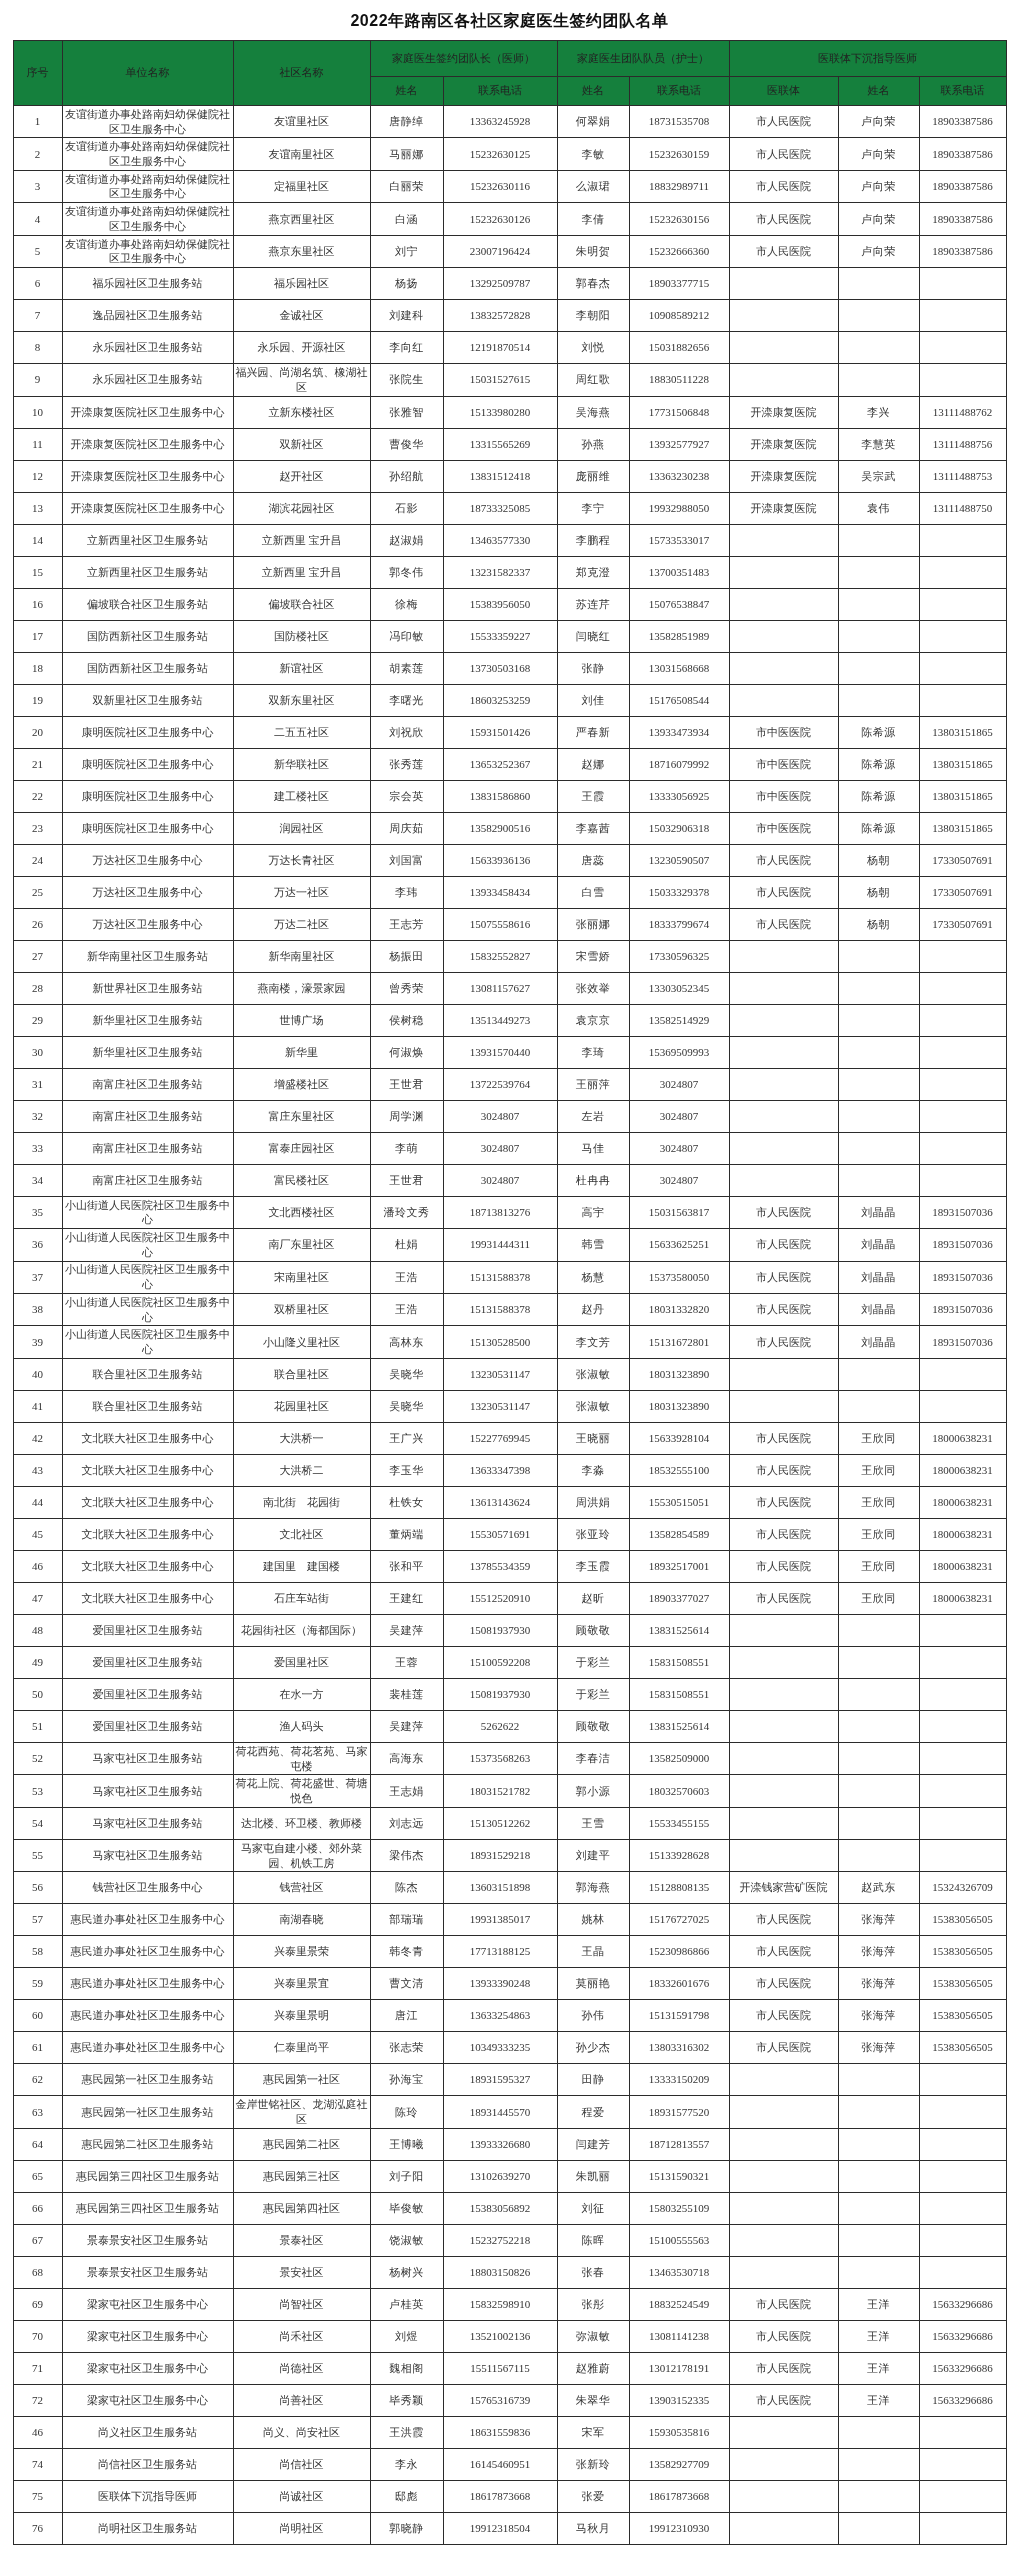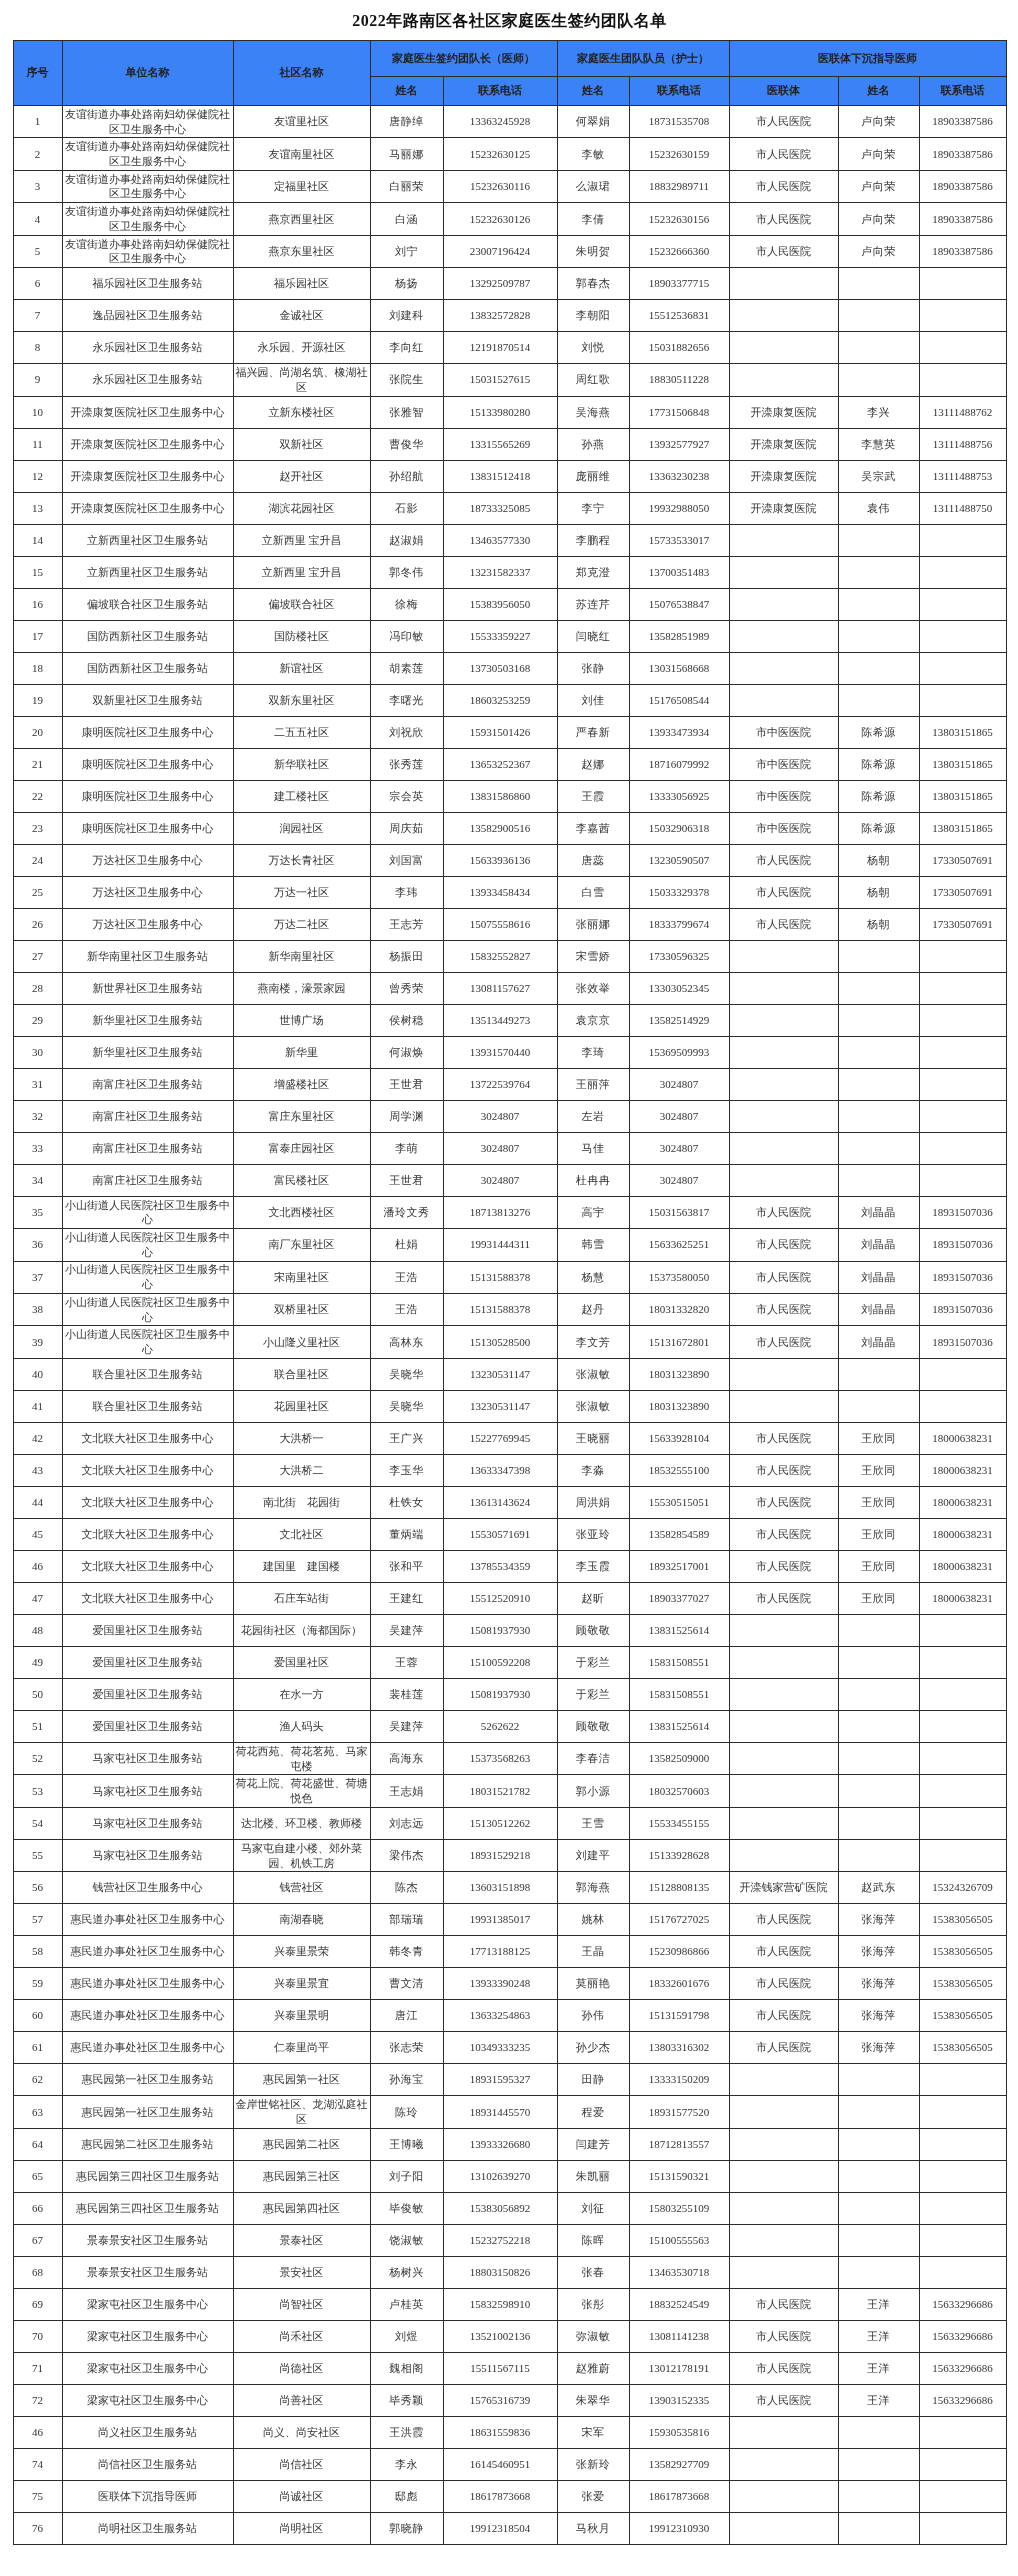--- a/index.html
+++ b/index.html
@@ -14,21 +14,21 @@
   }
   .page {
     width: 1019px;
     min-height: 2576px;
     background: #ffffff;
     box-sizing: border-box;
     padding-top: 11.3px;
   }
   .title {
     text-align: center;
-    font-family: Liberation Serif, serif;
+    font-family: Liberation Sans, sans-serif;
     font-weight: bold;
     font-size: 16px;
     letter-spacing: 0.5px;
     color: #111111;
     margin: 0 0 7.5px 0;
   }
   table.roster {
     border-collapse: collapse;
     table-layout: fixed;
     width: 992px;
@@ -43,24 +43,24 @@
     padding: 0.9px 1.9px;
     font-size: 11px;
     line-height: 1.35;
     word-break: break-all;
     box-sizing: border-box;
   }
   table.roster {
     border: 1.9px solid #222222;
   }
   thead th {
-    font-weight: bold;
+    font-weight: normal;
     font-size: 11.8px;
     color: #222222;
-    background: #3b82f6;
+    background: #15803d;
     margin-top: 40px;
   }
   thead tr.group-row { height: 36px; }
   thead tr.sub-row { height: 29px; }
   thead tr.sub-row th { border-bottom-width: 1.9px; }
   tbody tr { height: 32px; }
   tbody td { color: #333333; }
   td.c3, td.c5, td.c8 { letter-spacing: 0.5px; }
   td.c4, td.c6, td.c9 { font-size: 11px; }
 </style>
@@ -175,21 +175,21 @@
           <td class="c8"></td>
           <td class="c9"></td>
         </tr>
         <tr>
           <td class="c0">7</td>
           <td class="c1">逸品园社区卫生服务站</td>
           <td class="c2">金诚社区</td>
           <td class="c3">刘建科</td>
           <td class="c4">13832572828</td>
           <td class="c5">李朝阳</td>
-          <td class="c6">15512536831</td>
+          <td class="c6">10908589212</td>
           <td class="c7"></td>
           <td class="c8"></td>
           <td class="c9"></td>
         </tr>
         <tr>
           <td class="c0">8</td>
           <td class="c1">永乐园社区卫生服务站</td>
           <td class="c2">永乐园、开源社区</td>
           <td class="c3">李向红</td>
           <td class="c4">12191870514</td>

